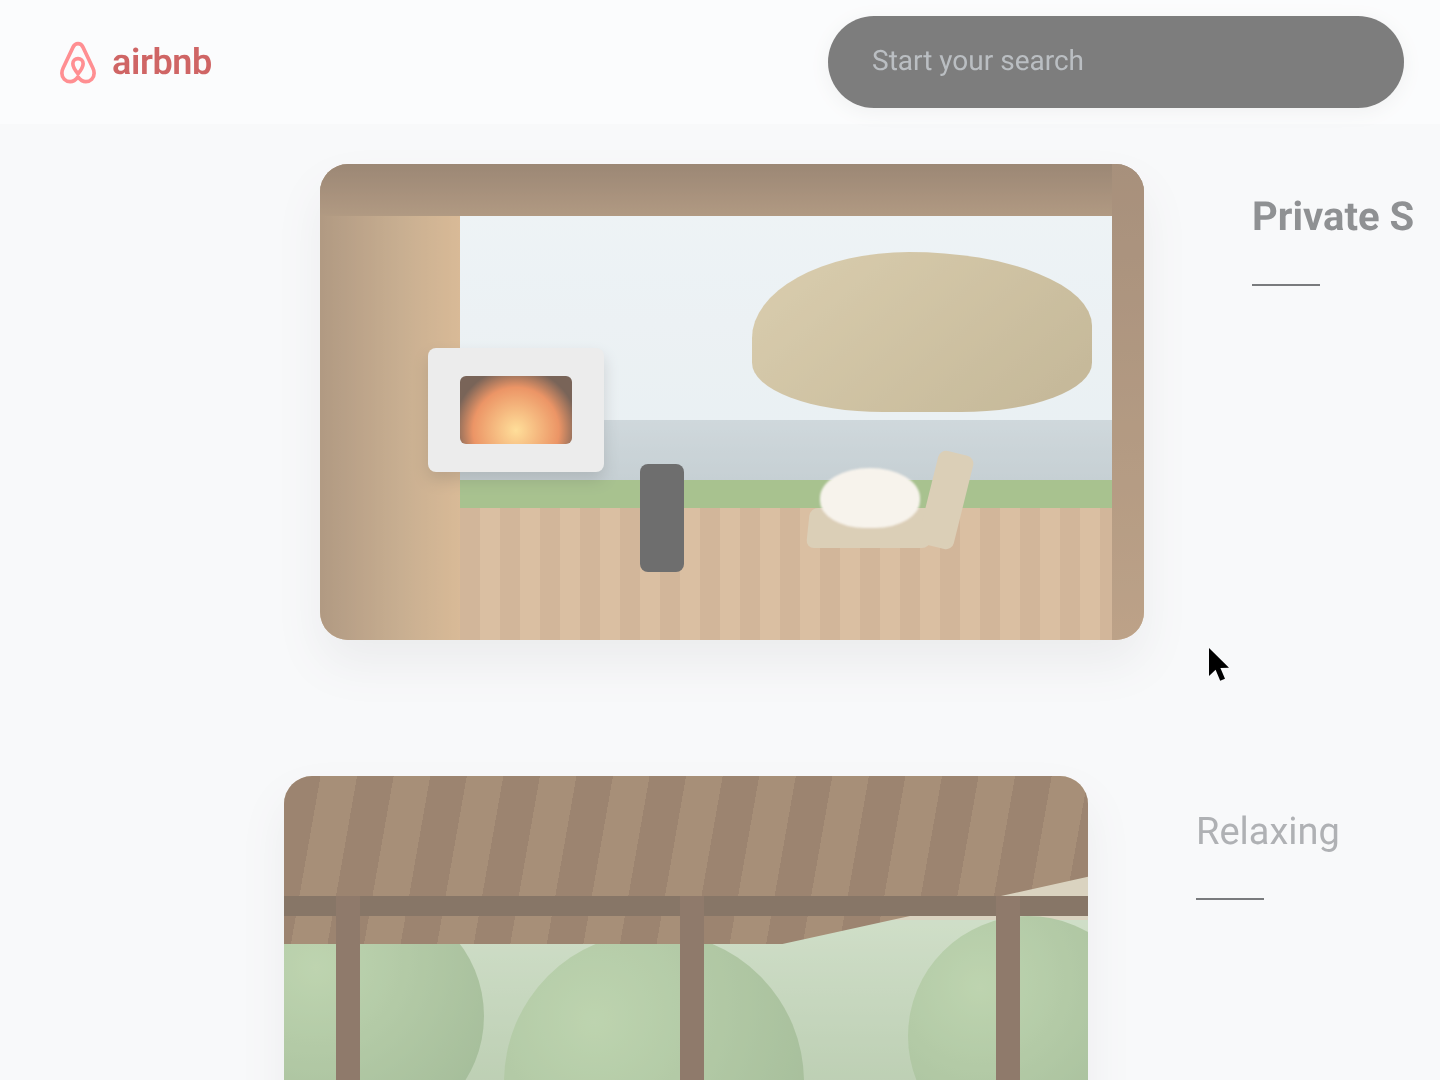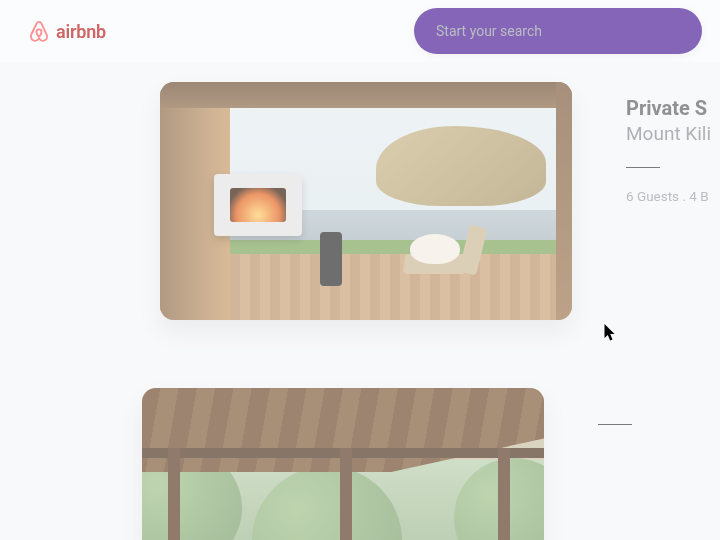--- a/index.html
+++ b/index.html
@@ -1,21 +1,21 @@
 <!DOCTYPE html>
 <html><head>
 <meta charset="utf-8">
 <style>
   *{box-sizing:border-box;margin:0;padding:0;font-family:-apple-system,BlinkMacSystemFont,"Segoe UI",Roboto,Helvetica,Arial,sans-serif}
   body{width:720px;height:540px;background:#f5f6f8;overflow:hidden;position:relative}
   .overlay{position:absolute;inset:0;background:rgba(255,255,255,.32);pointer-events:none;z-index:50}
   header{height:62px;display:flex;align-items:center;justify-content:space-between;padding:0 24px 0 28px;background:#fafbfc}
   .brand{display:flex;align-items:center;gap:6px;color:#b91c1c;font-weight:600;font-size:18px;letter-spacing:-.2px}
   .brand svg{width:22px;height:24px;display:block}
-  .search{flex:0 0 auto;width:288px;height:46px;border-radius:30px;background:#4c1d95;box-shadow:0 2px 10px rgba(0,0,0,0.07);display:flex;align-items:center;padding:0 22px;margin-right:-6px}
+  .search{flex:0 0 auto;width:288px;height:46px;border-radius:30px;background:#404040;box-shadow:0 2px 10px rgba(0,0,0,0.07);display:flex;align-items:center;padding:0 22px;margin-right:-6px}
   .search input{border:none;outline:none;font-size:14px;color:#9aa0a6;width:100%;background:transparent}
   .search input::placeholder{color:#9aa0a6}
   main{padding:20px 0 0 160px}
   .card{display:flex;gap:54px;margin-bottom:68px}
   .photo{width:412px;border-radius:14px;background:#d6d2c8;position:relative;overflow:hidden;box-shadow:0 12px 24px rgba(0,0,0,.08)}
   .photo.a{height:238px}
   .photo.b{height:210px;width:402px;margin-left:-18px;border-radius:14px}
   
   .a .sky{position:absolute;left:44px;right:0;top:0;height:160px;background:linear-gradient(#e7eef2,#dfe8ec)}
   .a .mtn{position:absolute;right:26px;top:44px;width:170px;height:80px;background:linear-gradient(140deg,#c9b789,#a89567);border-radius:60% 70% 50% 50%/70% 60% 40% 40%;filter:blur(.3px)}
@@ -85,39 +85,38 @@
       <div class="fp"></div>
         <div class="stove"></div>
       <div class="chair">
           <div class="seat"></div>
           <div class="back"></div>
           <div class="fur"></div>
         </div>
     </div>
     <div class="info">
       <div class="title">Private S</div>
-      <div class="subtitle">Mount Kili</div>
       <div class="rule"></div>
-      <div class="meta">6 Guests . 4 B</div>
     </div>
   </article>
 
   <article class="card">
     <div class="photo b">
       <div class="trees"></div>
       <div class="leaf l1"></div>
         <div class="leaf l2"></div>
         <div class="leaf l3"></div>
       <div class="roof"></div>
         <div class="beam"></div>
       <div class="post" style="left:26px"></div>
       <div class="post" style="left:198px"></div>
       <div class="post" style="right:34px"></div>
     </div>
     <div class="info b-info">
+      <div class="subtitle">Relaxing</div>
       <div class="rule"></div>
     </div>
   </article>
 
 </main>
 
 <div class="overlay"></div>
 
 <div class="cursor">
   <svg viewBox="0 0 12 19">

